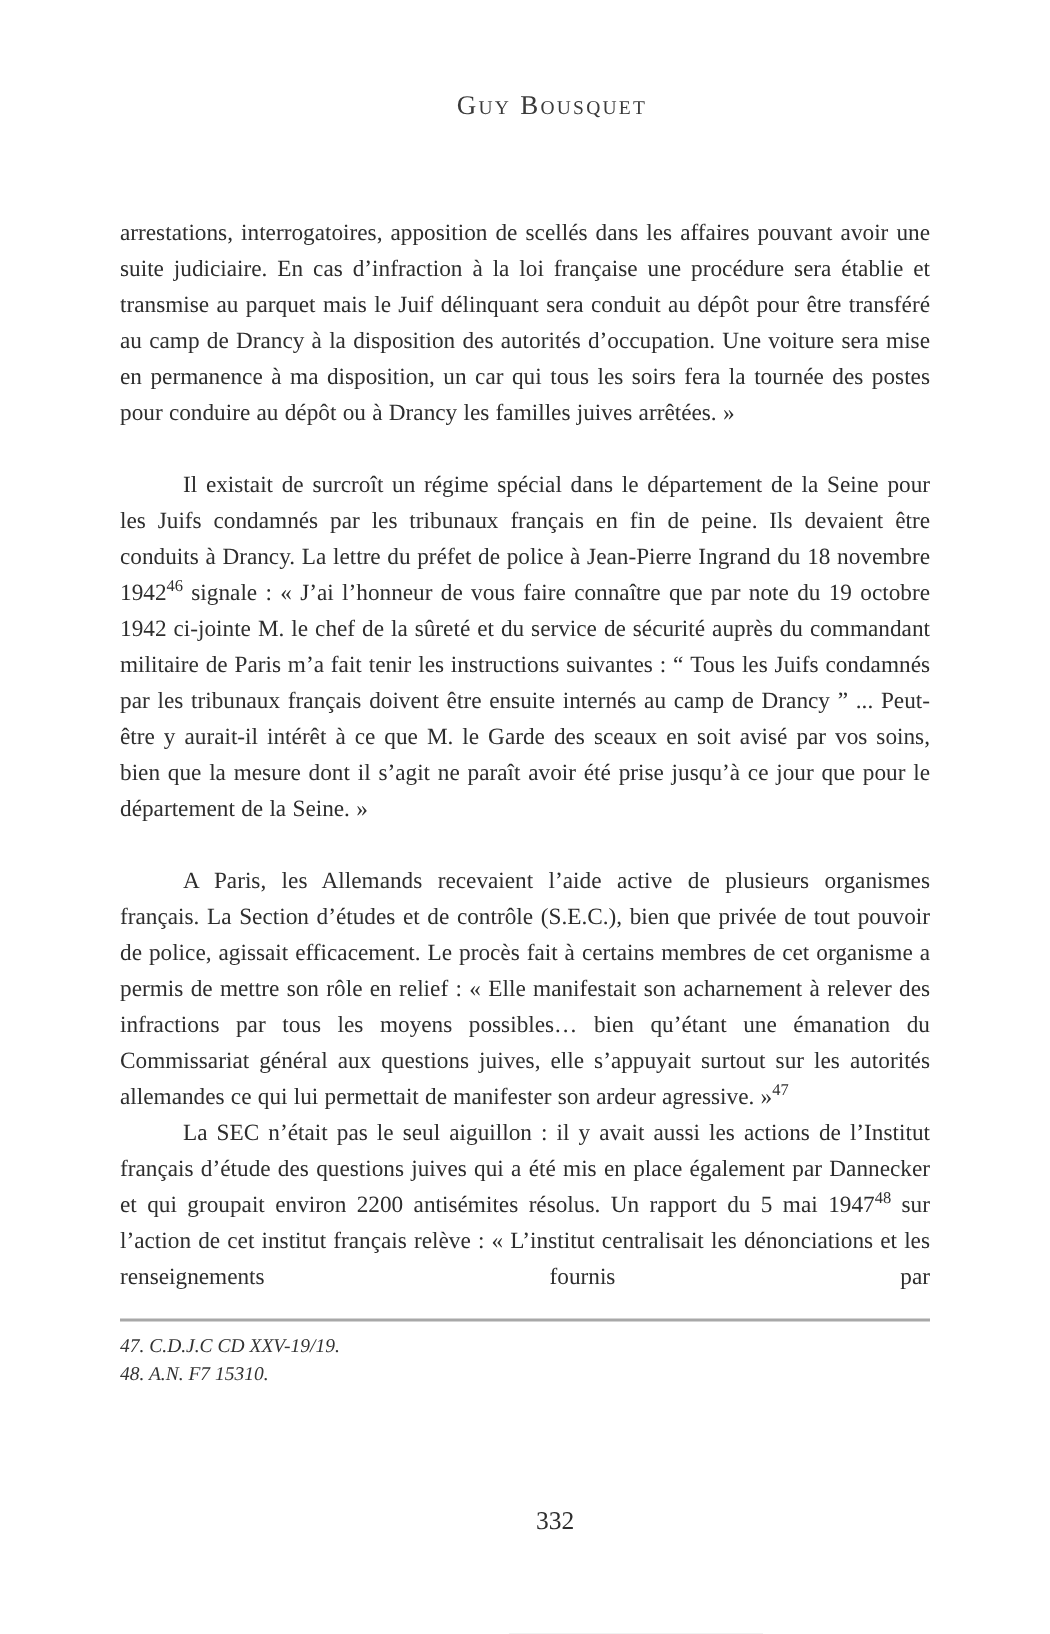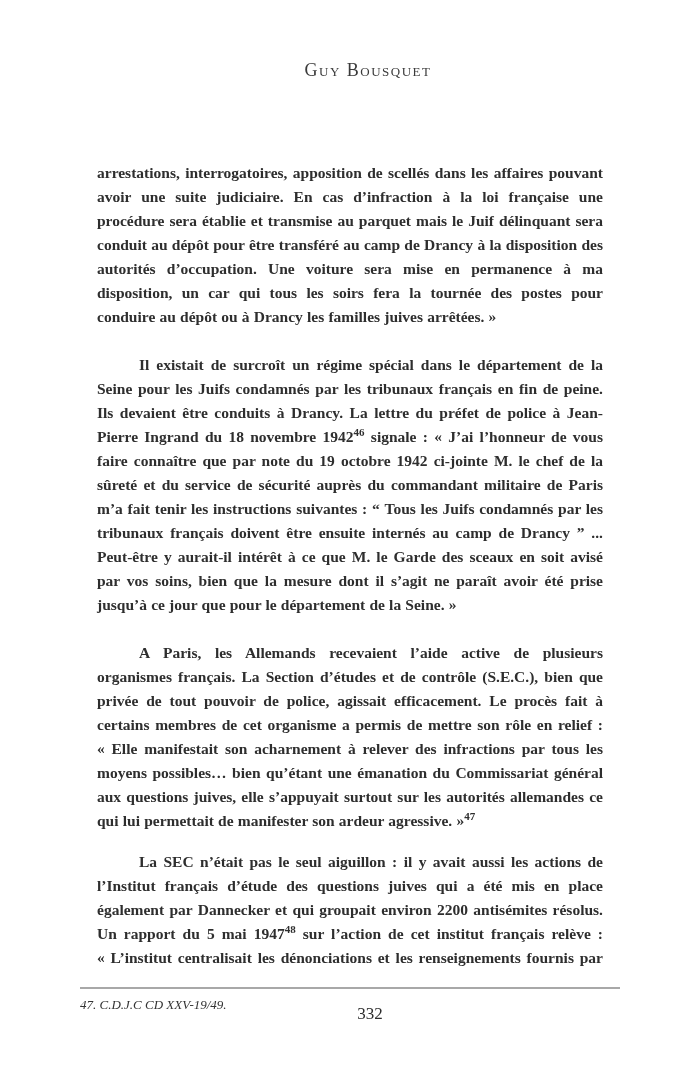--- a/index.html
+++ b/index.html
@@ -28,27 +28,26 @@
     letter-spacing: 1.5px;
     color: #3a3a3a;
   }
   .content {
     position: absolute;
     top: 144px;
     left: 80px;
     width: 540px;
   }
   .para {
-    margin: 17px;
+    margin: 0;
     font-size: 15.5px;
     line-height: 24px;
     text-align: justify;
     hyphens: none;
     word-spacing: 0.02em;
-    font-weight: bold;
   }
   .para.indent { text-indent: 42px; }
   .para.gap-before { margin-top: 24px; }
   .para.justify-last { text-align-last: justify; }
   .fn-ref {
     font-size: 11px;
     line-height: 0;
     vertical-align: baseline;
     position: relative;
     top: -6px;
@@ -92,20 +91,21 @@
     <p class="para"><span>arrestations, interrogatoires, apposition de scellés dans les affaires pouvant avoir une suite judiciaire. En cas d’infraction à la loi française une procédure sera établie et transmise au parquet mais le Juif délinquant sera conduit au dépôt pour être transféré au camp de Drancy à la disposition des autorités d’occupation. Une voiture sera mise en permanence à ma disposition, un car qui tous les soirs fera la tournée des postes pour conduire au dépôt ou à Drancy les familles juives arrêtées.&nbsp;»</span></p>
 
     <p class="para indent gap-before"><span>Il existait de surcroît un régime spécial dans le département de la Seine pour les Juifs condamnés par les tribunaux français en fin de peine. Ils devaient être conduits à Drancy. La lettre du préfet de police à Jean-Pierre Ingrand du 18 novembre 1942</span><sup class="fn-ref">46</sup><span> signale&nbsp;: «&nbsp;J’ai l’honneur de vous faire connaître que par note du 19 octobre 1942 ci-jointe M. le chef de la sûreté et du service de sécurité auprès du commandant militaire de Paris m’a fait tenir les instructions suivantes&nbsp;: “&nbsp;Tous les Juifs condamnés par les tribunaux français doivent être ensuite internés au camp de Drancy&nbsp;” ... Peut-être y aurait-il intérêt à ce que M. le Garde des sceaux en soit avisé par vos soins, bien que la mesure dont il s’agit ne paraît avoir été prise jusqu’à ce jour que pour le département de la Seine.&nbsp;»</span></p>
 
     <p class="para indent gap-before"><span>A Paris, les Allemands recevaient l’aide active de plusieurs organismes français. La Section d’études et de contrôle (S.E.C.), bien que privée de tout pouvoir de police, agissait efficacement. Le procès fait à certains membres de cet organisme a permis de mettre son rôle en relief&nbsp;: «&nbsp;Elle manifestait son acharnement à relever des infractions par tous les moyens possibles… bien qu’étant une émanation du Commissariat général aux questions juives, elle s’appuyait surtout sur les autorités allemandes ce qui lui permettait de manifester son ardeur agressive.&nbsp;»</span><sup class="fn-ref">47</sup></p>
 
     <p class="para indent justify-last"><span>La SEC n’était pas le seul aiguillon&nbsp;: il y avait aussi les actions de l’Institut français d’étude des questions juives qui a été mis en place également par Dannecker et qui groupait environ 2200 antisémites résolus. Un rapport du 5 mai 1947</span><sup class="fn-ref">48</sup><span> sur l’action de cet institut français relève&nbsp;: «&nbsp;L’institut centralisait les dénonciations et les renseignements fournis par</span></p>
 
     <div class="footnote-area">
       <div class="footnote-rule"></div>
-      <p class="footnote">47. C.D.J.C CD XXV-19/49.</p>
+      <p class="footnote">47. C.D.J.C CD XXV-19/19.</p>
+      <p class="footnote">48. A.N. F7 15310.</p>
     </div>
 
   </div>
 
   <div class="folio">332</div>
 
 </div>
 
 </body></html>

